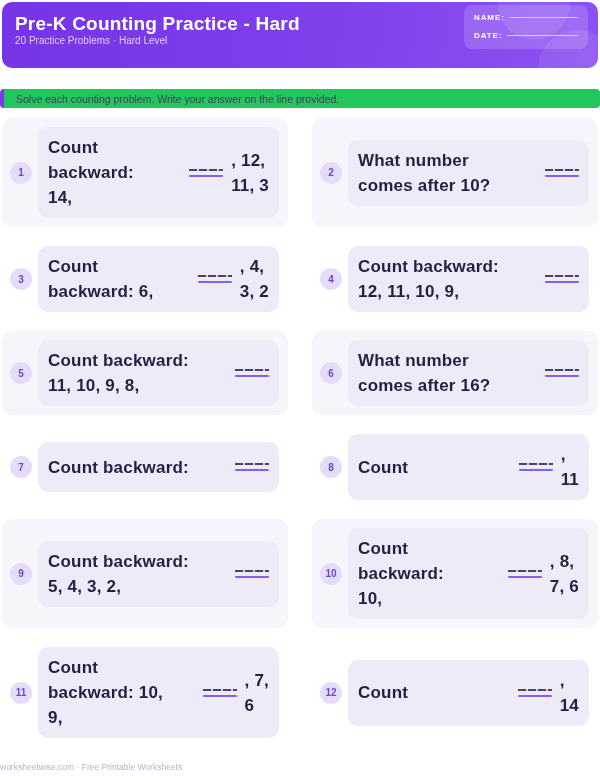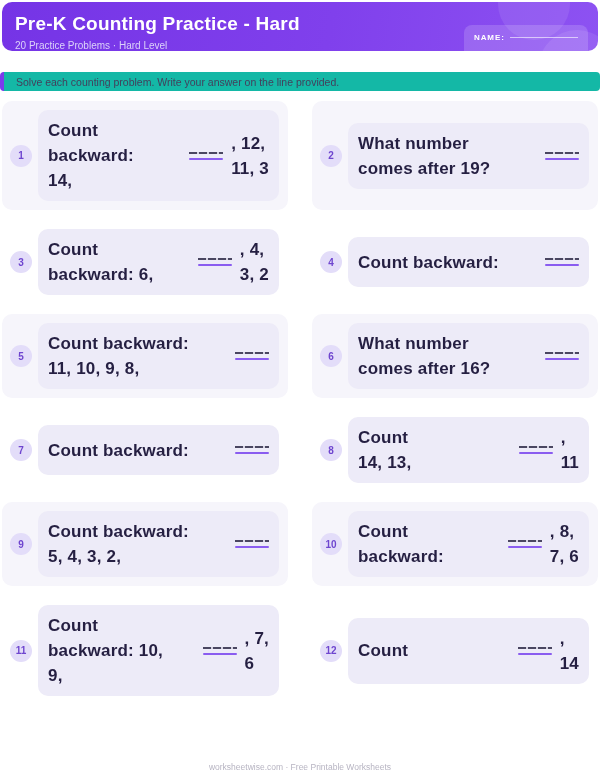--- a/index.html
+++ b/index.html
@@ -8,47 +8,47 @@
     position:relative;
     background:#ffffff;
     font-family:"Liberation Sans", sans-serif;
     overflow:hidden;
   }
 
   
   .header {
     position:relative;
     margin:2px 2px 0 2px;
-    height:49px;
+    height:66px;
     border-radius:10px;
     background:linear-gradient(100deg,#7534e6 0%, #8040ec 55%, #8d52f2 100%);
     color:#fff;
     overflow:hidden;
   }
   .decor-circle { position:absolute; border-radius:50%; background:rgba(255,255,255,0.09); }
   .decor-circle.c1 { width:72px; height:72px; right:28px; top:-34px; }
   .decor-circle.c2 { width:78px; height:78px; right:-18px; top:28px; }
   .header-text { position:absolute; left:13px; top:11px; }
   .title { font-size:19px; font-weight:bold; letter-spacing:0.2px; }
-  .subtitle { margin-top:5px; font-size:10px; color:#dcd2f9; }
+  .subtitle { font-size:10px; color:#dcd2f9; }
   .namebox {
-    position:absolute; right:10px; top:23px; width:124px;
+    position:absolute; right:10px; top:3px; width:124px;
     background:rgba(255,255,255,0.16);
     border-radius:8px;
     padding:8px 10px 9px 10px;
     display:flex; flex-direction:column; gap:9px;text-align:right;
   }
   .nd-row { display:flex; align-items:center; gap:5px; }
   .nd-label { font-size:8px; font-weight:bold; letter-spacing:0.9px; color:#fff; }
   .nd-line { flex:1; height:1px; background:rgba(255,255,255,0.6); }
 
   
   .instruction {
     margin-top:21px;
-    background:#14b8a6;
+    background:#22c55e;
     border-left:4px solid #7c3aed;
     border-radius:4px;
     height:19px;
     display:flex; align-items:center;
     padding:0 12px;
     font-size:10.5px;
     color:#43405c;
   }
 
   
@@ -86,21 +86,21 @@
   }
   .question { flex:1; }
   .answer { display:flex; align-items:center; gap:8px; padding-left:6px; }
   .blank { width:34px; flex:0 0 34px; display:flex; flex-direction:column; gap:4px; }
   .blank .u { height:2px; background:repeating-linear-gradient(90deg,#4a4661 0 8px, rgba(74,70,97,0.15) 8px 10px); }
   .blank .p { height:2px; border-radius:1px; background:#8a5cf0; }
 
   
   .footer {
     position:absolute; left:0; right:0; bottom:4px;
-    text-align:center;
+    text-align:left;
     font-size:8.5px;
     color:#b7b4c2;
     z-index:3;
   }
 </style>
 </head>
 <body>
 
 <div class="header">
   <div class="decor-circle c1"></div>
@@ -145,21 +145,21 @@
               <div>11, 3</div>
             </div>
           </div>
         </div>
       </div>
       <div class="problem striped">
         <span class="badge">2</span>
         <div class="inner">
           <div class="question">
             <div>What number</div>
-            <div>comes after 19?</div>
+            <div>comes after 10?</div>
           </div>
           <div class="answer">
             <span class="blank">
               <span class="u"></span>
               <span class="p"></span>
             </span>
           </div>
         </div>
       </div>
     </div>
@@ -181,20 +181,21 @@
               <div>3, 2</div>
             </div>
           </div>
         </div>
       </div>
       <div class="problem">
         <span class="badge">4</span>
         <div class="inner">
           <div class="question">
             <div>Count backward:</div>
+            <div>12, 11, 10, 9,</div>
           </div>
           <div class="answer">
             <span class="blank">
               <span class="u"></span>
               <span class="p"></span>
             </span>
           </div>
         </div>
       </div>
     </div>
@@ -243,21 +244,20 @@
               <span class="p"></span>
             </span>
           </div>
         </div>
       </div>
       <div class="problem">
         <span class="badge">8</span>
         <div class="inner">
           <div class="question">
             <div>Count</div>
-            <div>14, 13,</div>
           </div>
           <div class="answer">
             <span class="blank">
               <span class="u"></span>
               <span class="p"></span>
             </span>
             <div class="suffix">
               <div>,</div>
               <div>11</div>
             </div>
@@ -280,20 +280,21 @@
             </span>
           </div>
         </div>
       </div>
       <div class="problem striped">
         <span class="badge">10</span>
         <div class="inner">
           <div class="question">
             <div>Count</div>
             <div>backward:</div>
+            <div>10,</div>
           </div>
           <div class="answer">
             <span class="blank">
               <span class="u"></span>
               <span class="p"></span>
             </span>
             <div class="suffix">
               <div>, 8,</div>
               <div>7, 6</div>
             </div>

